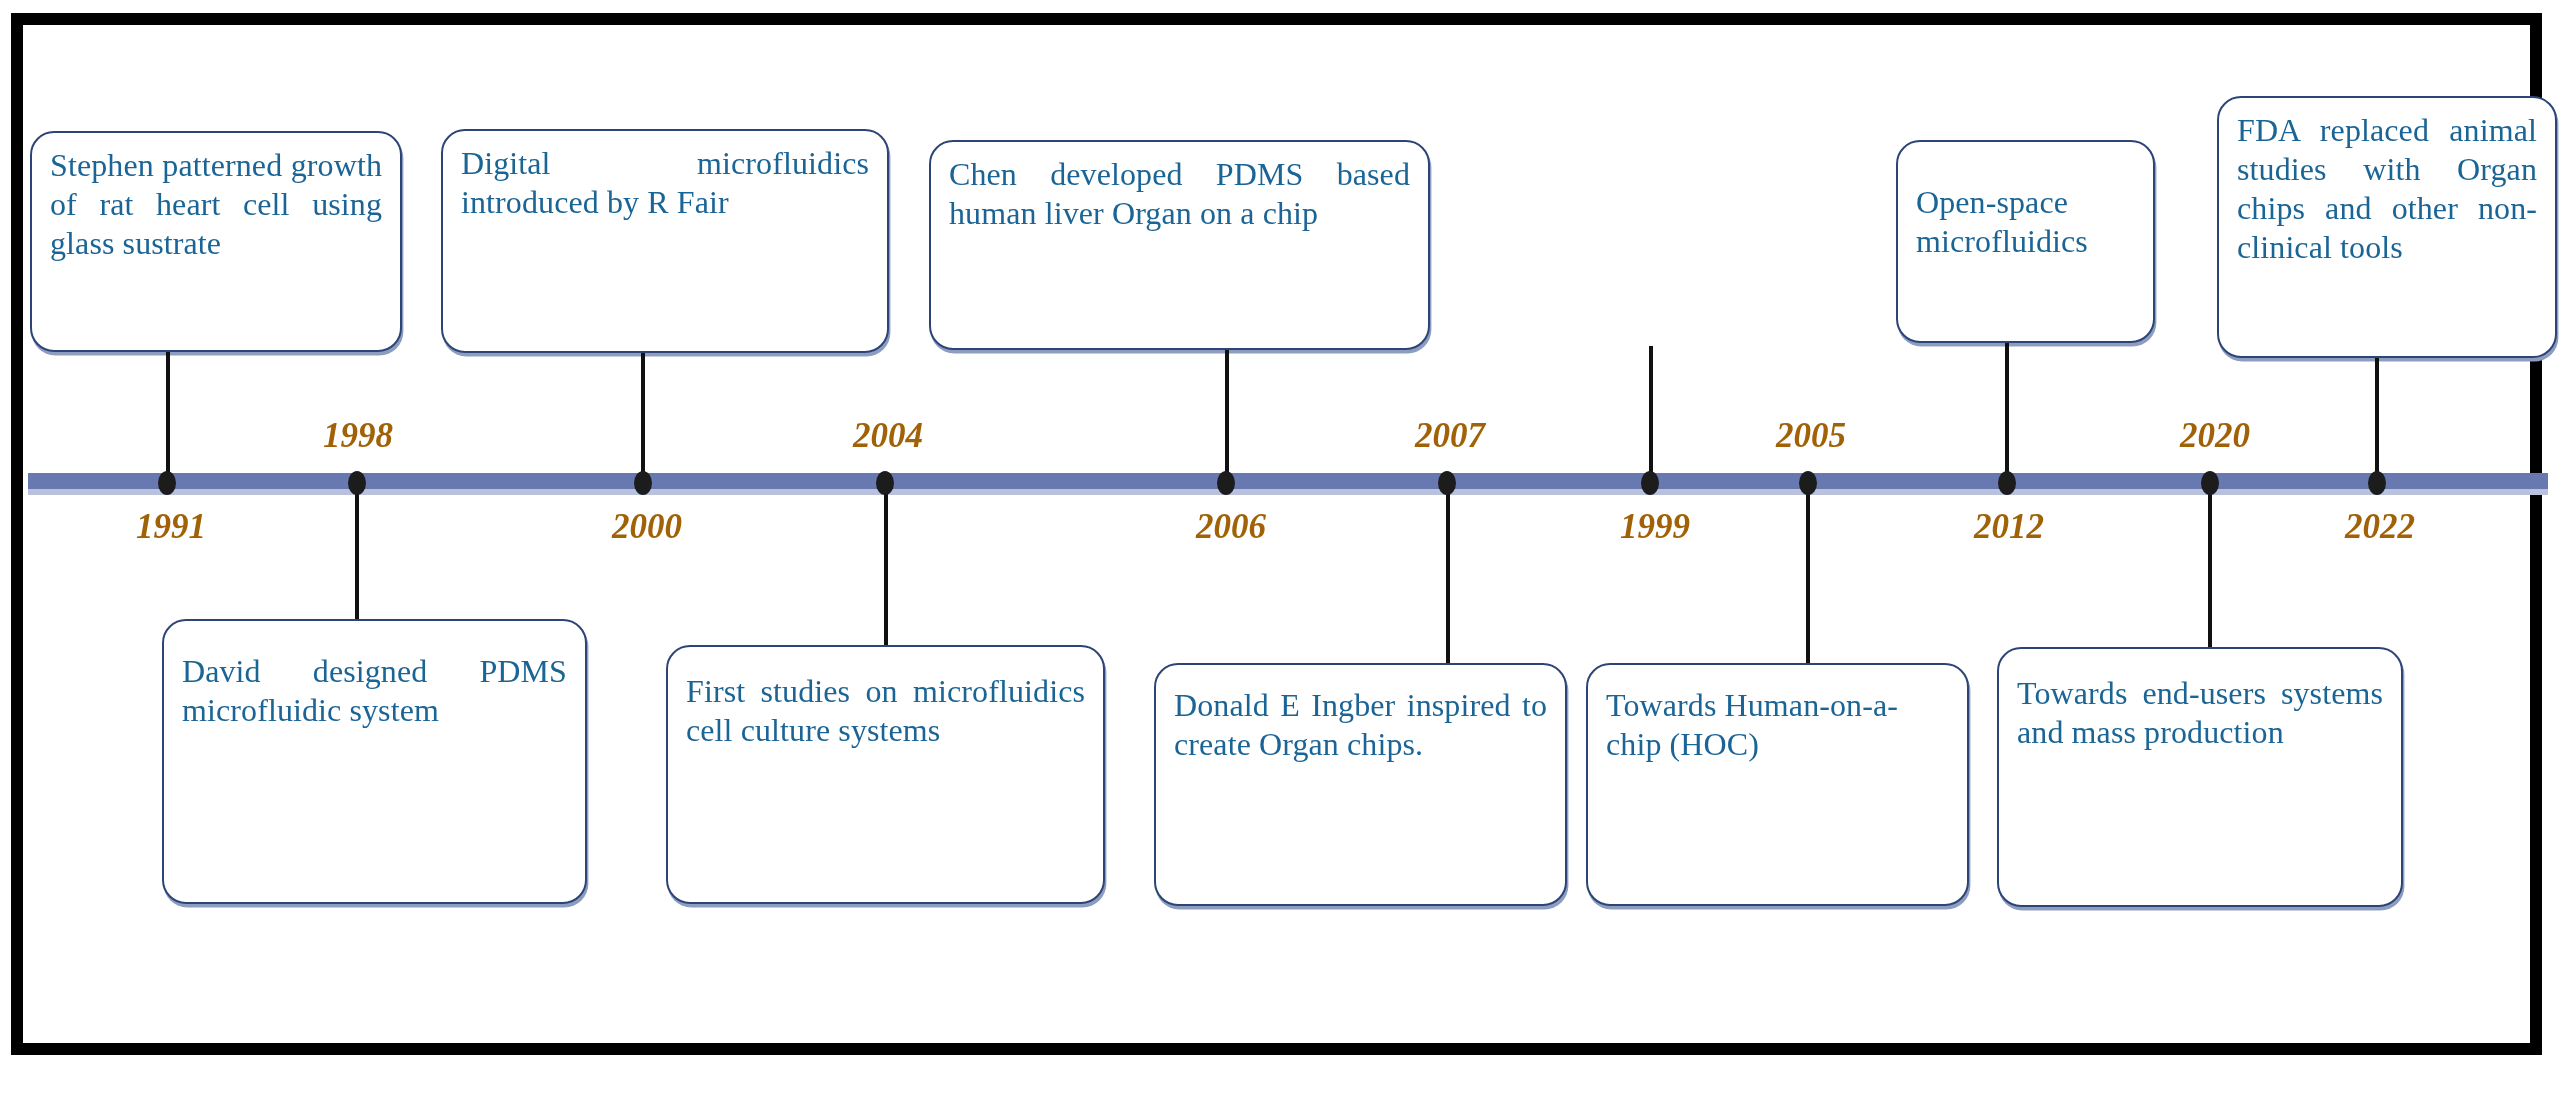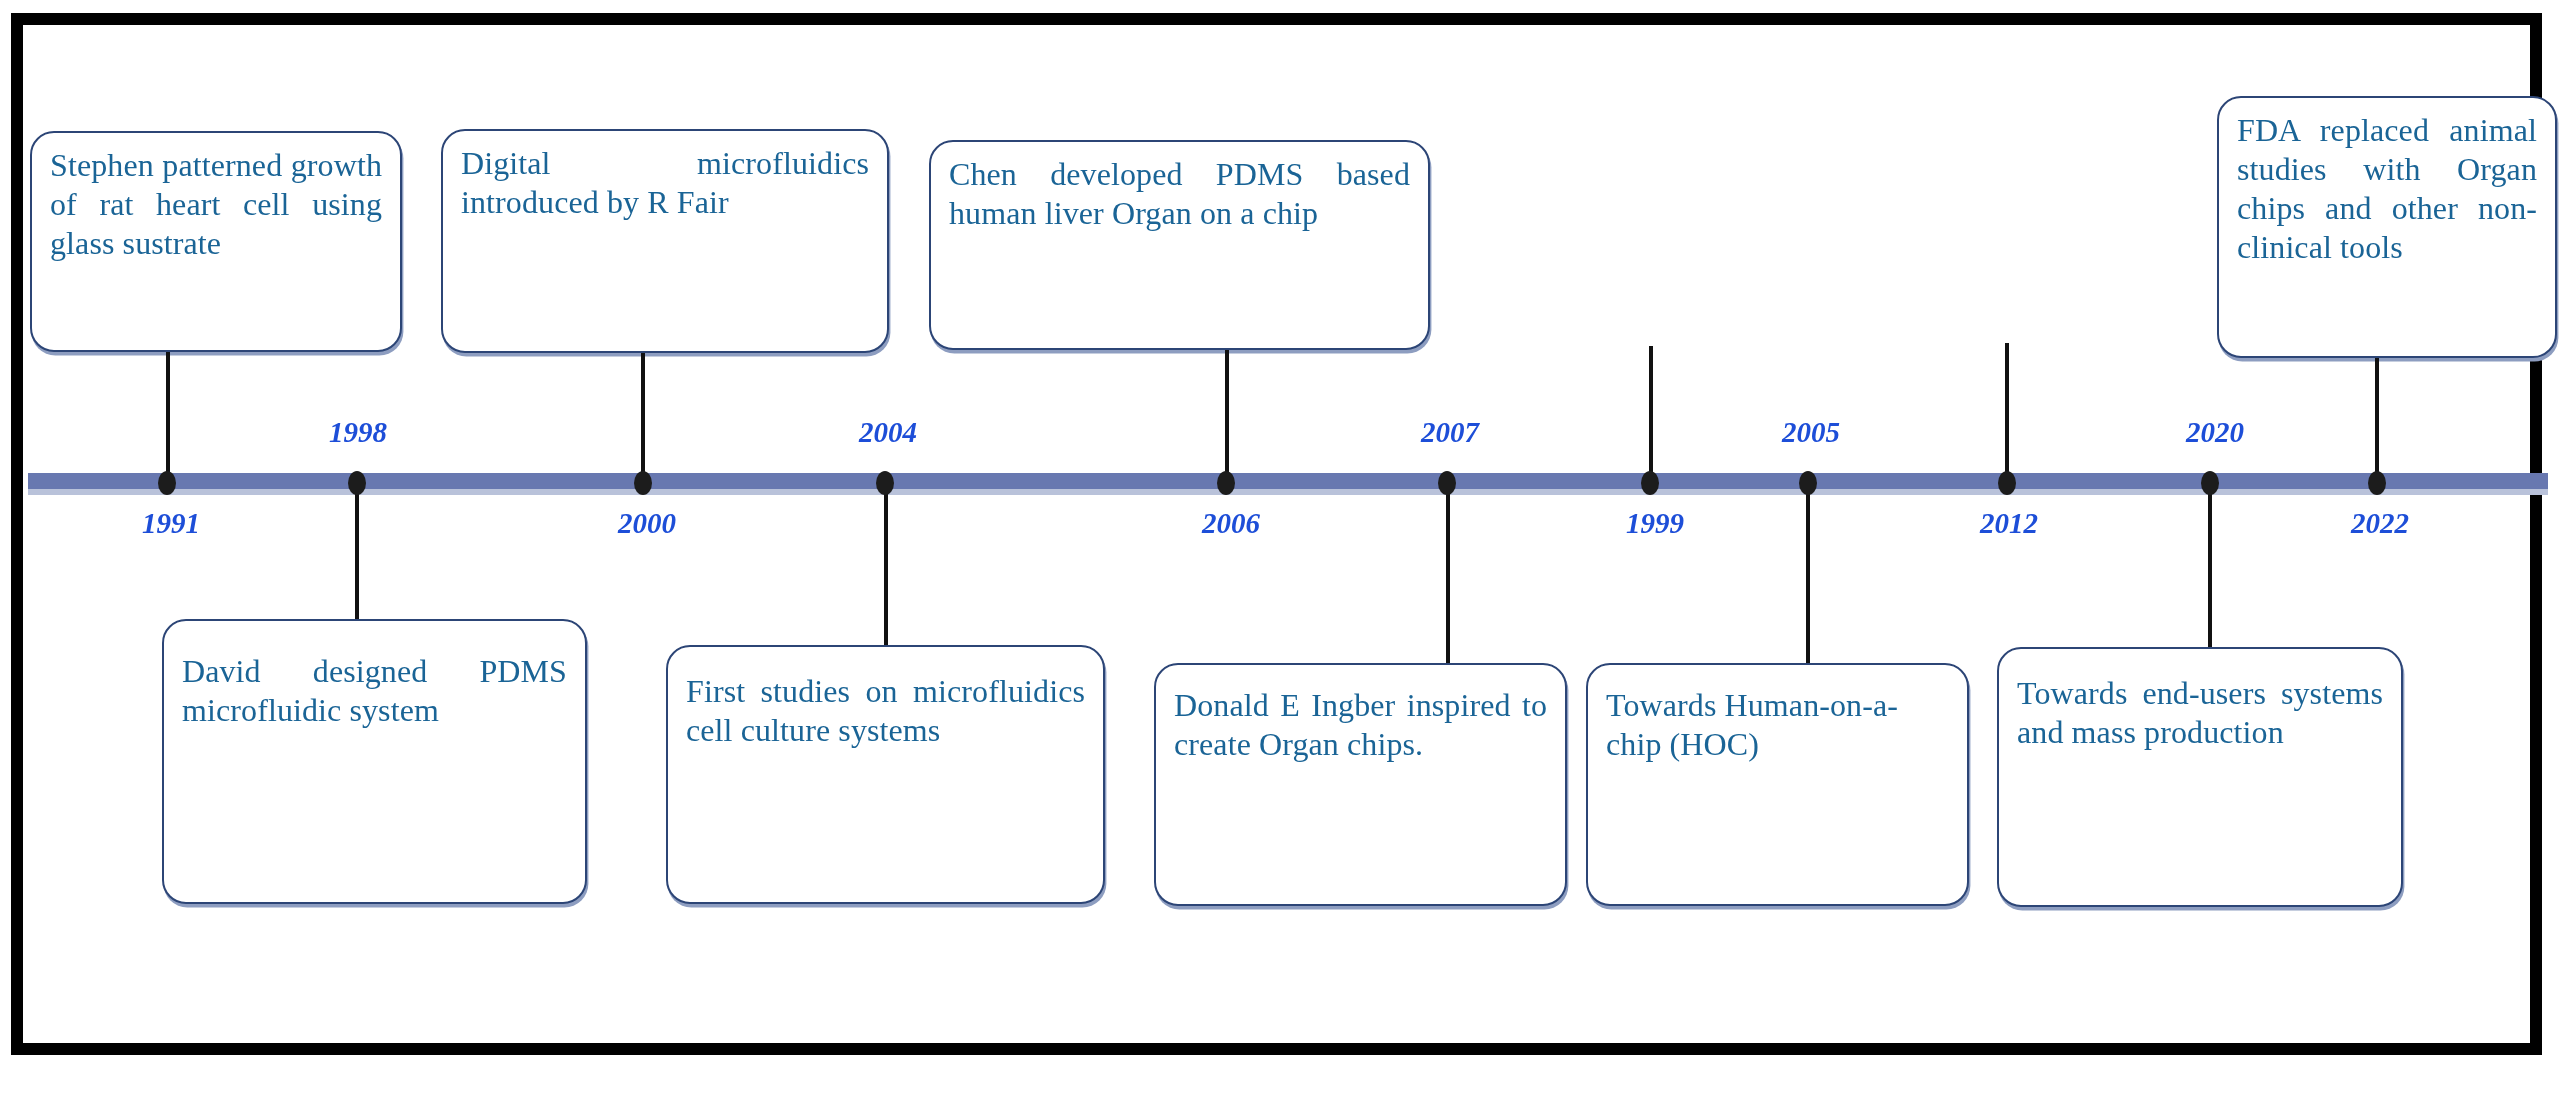--- a/index.html
+++ b/index.html
@@ -44,24 +44,24 @@
   
   .stem{position:absolute;width:3.5px;background:#111111;}
   .dot{
     position:absolute;width:18px;height:24px;border-radius:50%;
     background:#1c1c1c;margin-left:-9px;
   }
 
   
   .year{
     position:absolute;
-    color:#1d4ed8;
+    color:#a16207;
     font-family:"Liberation Serif",serif;
     font-style:italic;font-weight:700;
-    font-size:29px;line-height:1;
+    font-size:35px;line-height:1;
     white-space:nowrap;
     transform:translateX(-50%);
   }
 </style>
 </head>
 <body>
 
 <div id="canvas">
 
   <div id="frame"></div>
@@ -75,20 +75,23 @@
 
   <div class="card" style="left:441px;top:129px;width:448px;height:224px;">
     <div class="card-text">Digital microfluidics introduced by R Fair</div>
   </div>
 
   <div class="card" style="left:929px;top:140px;width:501px;height:210px;">
     <div class="card-text">Chen developed PDMS based human liver Organ on a chip</div>
   </div>
 
 
+  <div class="card" style="left:1896px;top:140px;width:259px;height:203px;">
+    <div class="card-text" style="top:41px;">Open-space microfluidics</div>
+  </div>
 
   <div class="card" style="left:2217px;top:96px;width:340px;height:262px;">
     <div class="card-text">FDA replaced animal studies with Organ chips and other non-clinical tools</div>
   </div>
 
   <div class="card" style="left:162px;top:619px;width:425px;height:285px;">
     <div class="card-text" style="top:31px;">David designed PDMS microfluidic system</div>
   </div>
 
   <div class="card" style="left:666px;top:645px;width:439px;height:259px;">

